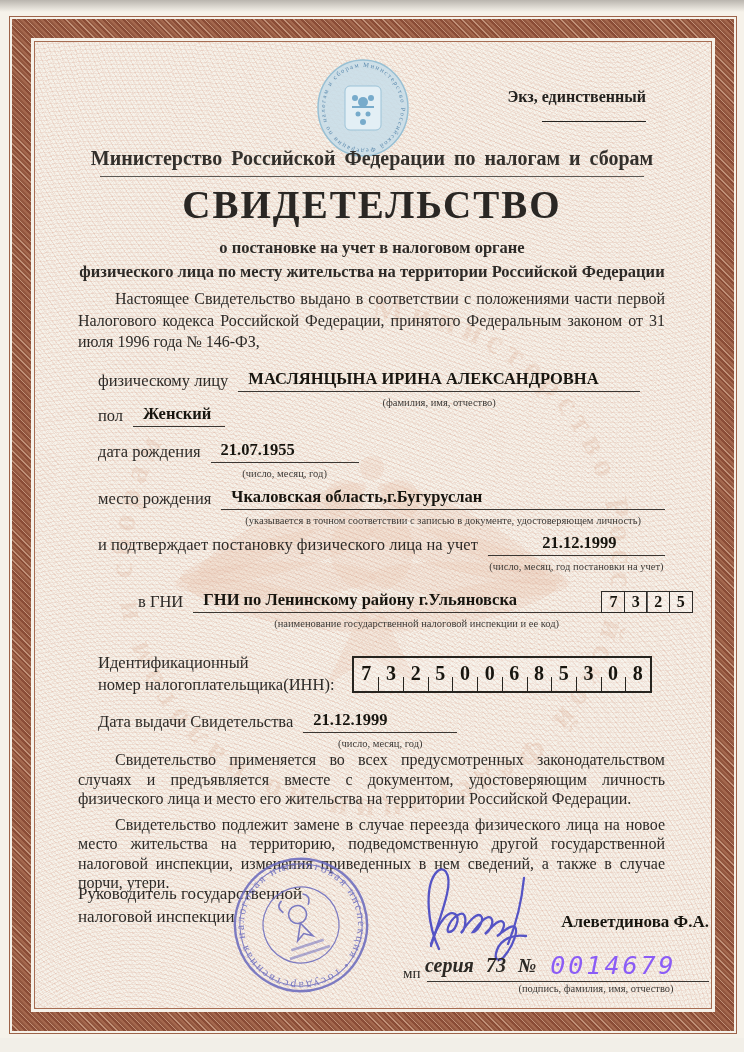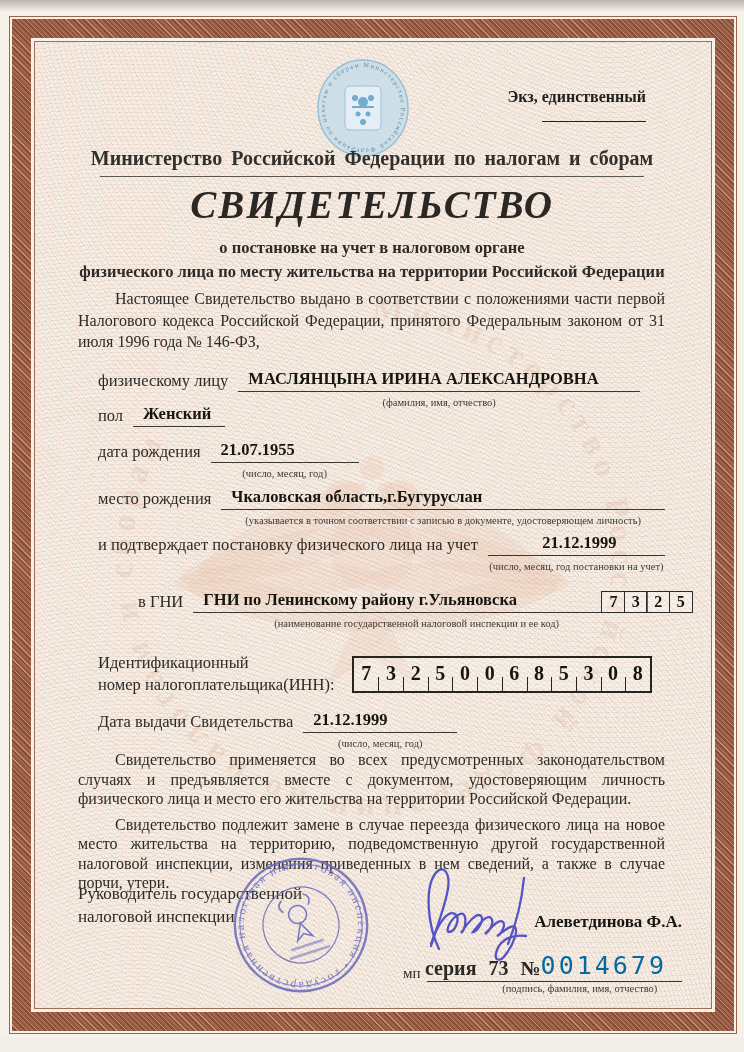--- a/index.html
+++ b/index.html
@@ -39,21 +39,21 @@
   .abs{position:absolute;}
   .center{text-align:center; left:40px; right:40px;}
   .cap{font-size:10.5px; color:#3d3a37; white-space:nowrap;}
 
   .copy-line{top:88px; right:98px; font-size:16px; font-weight:bold; color:#24221f;}
   .copy-line .u{border-bottom:1.5px solid #24221f; padding-bottom:16px;}
 
   .ministry{top:147px; font-size:20px; font-weight:bold; word-spacing:4px; color:#33302c;}
   .ministry-rule{top:176px; left:100px; right:100px; border-top:1.5px solid #5b5854;}
 
-  .doc-title{top:182px; font-size:39px; font-weight:bold; letter-spacing:2px; color:#2a2724;font-style:italic;}
+  .doc-title{top:182px; font-size:39px; font-weight:bold; letter-spacing:2px; color:#2a2724;}
   .sub1{top:238px; font-size:16.5px; font-weight:bold;}
   .sub2{top:262px; font-size:16.5px; font-weight:bold;}
 
   .intro{top:288px; left:78px; right:79px; font-size:16px; line-height:21.5px;
     text-align:justify; text-indent:37px;}
 
   .field{display:flex; align-items:flex-end;}
   .field .lbl{white-space:nowrap; font-size:16.5px; padding-right:10px; line-height:22px;}
   .field .line{position:relative; border-bottom:1.6px solid #3a3632; padding:0 4px 1px 10px; line-height:22px;}
   .field .grow{flex:1;}
@@ -80,32 +80,32 @@
     line-height:31px; color:#17150f;}
   .inn-box span::after{content:""; position:absolute; right:-0.8px; bottom:0; height:42%;
     border-right:1.6px solid #26241f;}
   .inn-box span:last-child::after{display:none;}
 
   .paras{top:750px; left:78px; right:79px; font-size:16px; line-height:19.5px; text-align:justify;}
   .paras p{margin:0 0 6px 0; text-indent:37px;}
 
   .head-block{top:882px; left:78px; font-size:17px; line-height:23px;}
 
-  .sign-area{top:912px; left:403px; right:62px;}
+  .sign-area{top:912px; left:403px; right:35px;}
   .signer{position:absolute; right:0; top:0; font-size:17px; font-weight:bold; color:#17150f;}
   .mp-row{position:absolute; left:0; right:0; top:21px; display:flex; align-items:flex-end;}
   .mp-row .lbl{font-size:15px; padding-right:6px;margin-top:32px;}
   .mp-row .line{flex:1; border-bottom:1.5px solid #3a3632; height:1px; position:relative;}
   .mp-row .cap{position:absolute; top:3px; left:25%; right:5%; text-align:center;}
 
   .series-row{top:951px; left:425px; font-size:20px; font-weight:bold; color:#2c2925;
-    display:flex; align-items:flex-end;}
+    display:flex; align-items:center;font-style:italic;}
   .series-row .sp{margin-right:12px;}
   .serial{font-family:"DejaVu Sans Mono", monospace; font-weight:normal; font-size:25px;
-    letter-spacing:3px; color:#0369a1; }
+    letter-spacing:3px; color:#8b5cf6; margin-left:14px;}
 
   svg text{font-family:"Liberation Serif", serif;}
 </style>
 </head>
 <body>
 
 <div class="page">
   <div class="guilloche"></div>
 
   <svg class="watermark" width="620" height="620" viewBox="0 0 620 620">

